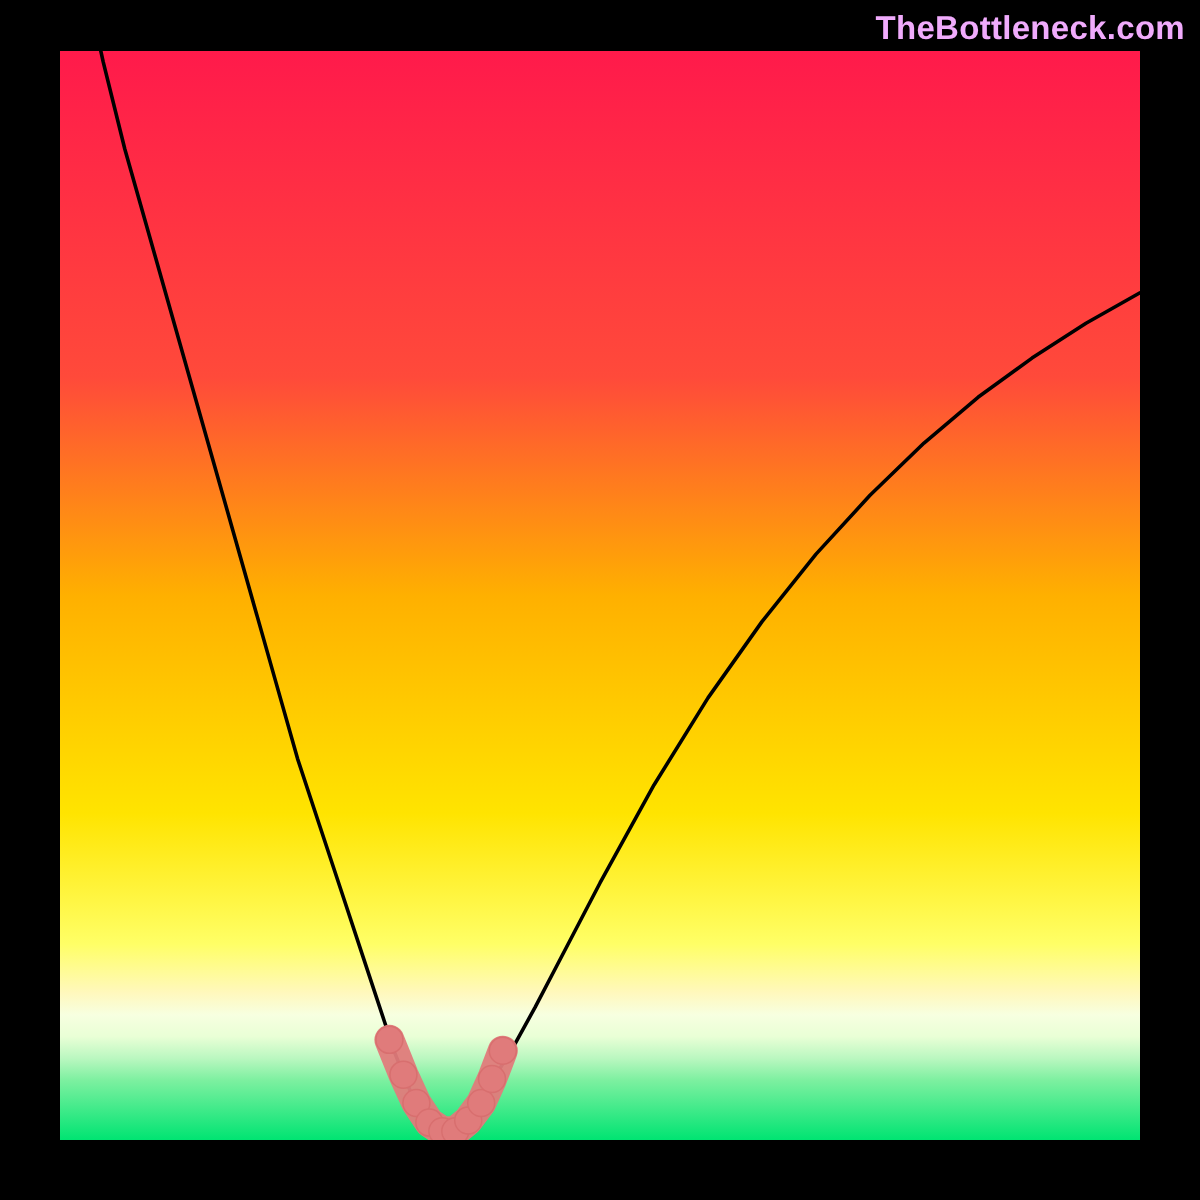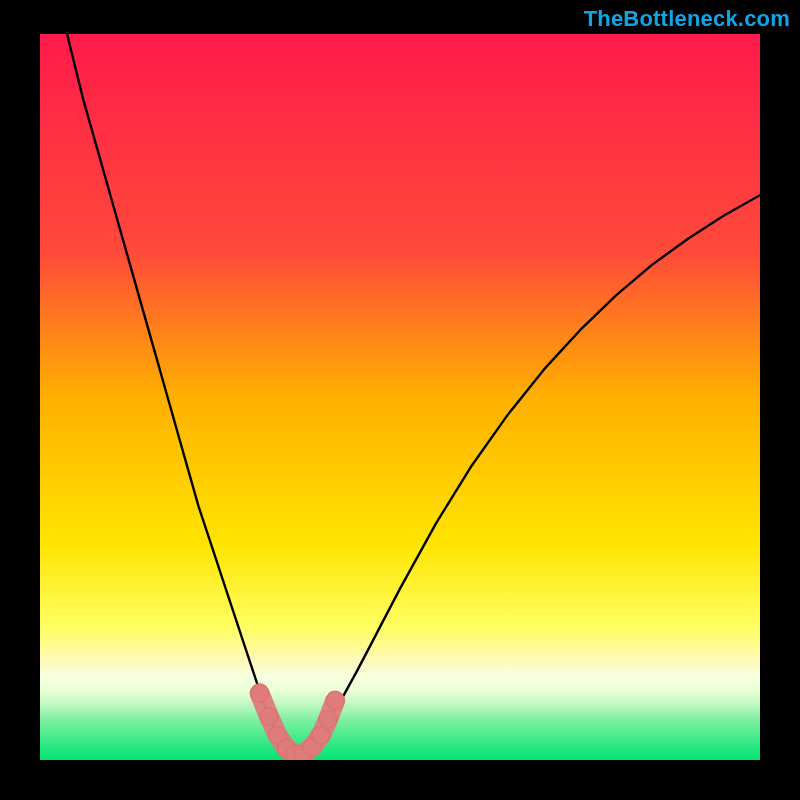--- a/index.html
+++ b/index.html
@@ -14,21 +14,21 @@
   .stage {
     position: relative;
     width: 800px;
     height: 800px;
     background: #000;
   }
   .watermark {
     position: absolute;
     top: 6px;
     right: 10px;
-    color: #0ea5e9;
+    color: #f0abfc;
     font-size: 22px;
     font-weight: 600;
     letter-spacing: 0.2px;
     user-select: none;
   }
   .plot-wrap {
     position: absolute;
     left: 40px;
     top: 34px;
     width: 720px;

